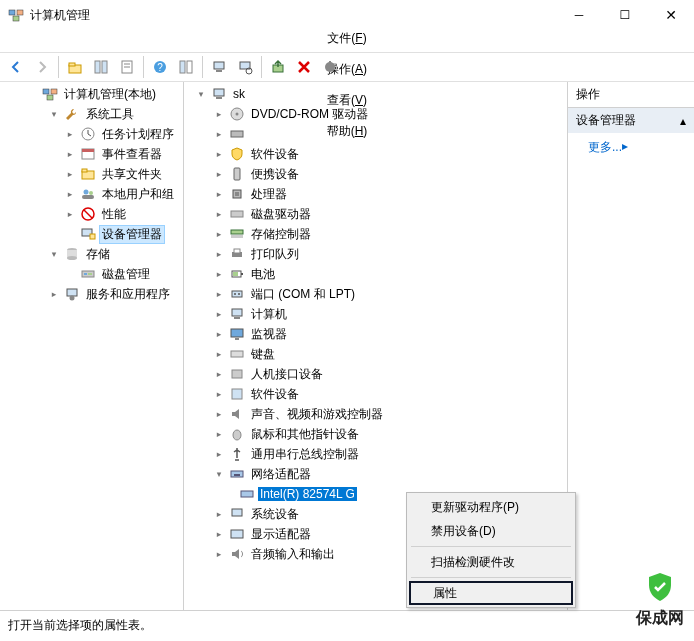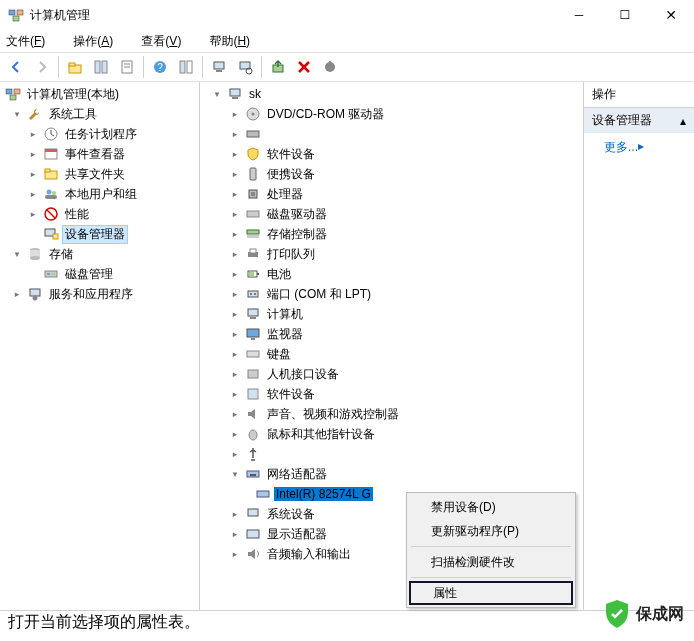--- a/index.html
+++ b/index.html
@@ -3,45 +3,45 @@
 <meta charset="utf-8">
 <style>
   * { box-sizing: border-box; font-family: "Microsoft YaHei", "Segoe UI", sans-serif; }
   body { margin: 0; width: 694px; height: 641px; background: #fff; font-size: 12px; overflow: hidden; position: relative; }
   .titlebar { height: 30px; display: flex; align-items: center; padding: 0 0 0 8px; }
   .titlebar .icon { width: 16px; height: 16px; margin-right: 6px; }
   .titlebar .title { flex: 1; font-size: 12px; }
   .winbtns { display: flex; }
   .winbtn { width: 46px; height: 30px; display: flex; align-items: center; justify-content: center; font-family: "Segoe UI Symbol", sans-serif; font-size: 12px; }
   .winbtn.close { font-size: 14px; }
-  .menubar { height: 22px; display: flex; align-items: center; padding: 0 6px; gap: 28px; }
+  .menubar { height: 22px; display: flex; align-items: center; padding: 0 22px; gap: 14px; flex-direction: column; }
   .menubar span u { text-decoration: underline; }
   .toolbar { height: 30px; border-top: 1px solid #e0e0e0; border-bottom: 1px solid #e0e0e0; display: flex; align-items: center; padding: 0 4px; gap: 2px; }
   .tbtn { width: 24px; height: 24px; display: flex; align-items: center; justify-content: center; border: 1px solid transparent; }
   .tsep { width: 1px; height: 22px; background: #d0d0d0; margin: 0 2px; }
   .body { display: flex; height: 528px; }
   .panel { border-right: 1px solid #d0d0d0; overflow: auto; padding: 2px 0; }
-  .panel.left { width: 200px; }
+  .panel.left { width: 184px; padding-left: 37px; }
   .panel.mid { width: 384px; }
   .panel.right { flex: 1; border-right: none; padding: 0; }
   .node { display: flex; align-items: center; height: 20px; white-space: nowrap; }
   .tw { width: 14px; height: 14px; display: inline-flex; align-items: center; justify-content: center; font-size: 9px; color: #777; }
   .nic { width: 16px; height: 16px; margin: 0 3px; flex-shrink: 0; }
   .lbl { padding: 0 3px; }
   .sel { background: #cce8ff; border: 1px solid #99d1ff; padding: 0 2px; }
-  .sel2 { background: #0078d4; color: #000000; padding: 0 2px; }
+  .sel2 { background: #0078d4; color: #ffffff; padding: 0 2px; }
   .context { position: absolute; left: 406px; top: 492px; width: 170px; background: #f0f0f0; border: 1px solid #bbb; box-shadow: 2px 2px 3px rgba(0,0,0,.2); padding: 2px; z-index: 10; }
   .citem { height: 24px; display: flex; align-items: center; padding: 0 22px; }
   .csep { height: 1px; background: #d0d0d0; margin: 3px 2px; }
   .chigh { border: 2px solid #0f172a; }
   .rhead { background: #fff; border-bottom: 1px solid #d0d0d0; padding: 4px 8px; font-size: 12px; }
   .rsub { background: #e8eef5; padding: 4px 8px; display: flex; justify-content: space-between; align-items: center; }
   .rlink { padding: 6px 20px; color: #0066cc; display: flex; justify-content: flex-start; }
-  .statusbar { height: 24px; border-top: 1px solid #d0d0d0; display: flex; align-items: center; padding: 0 8px; font-size: 16px; }
-  .watermark { position: absolute; right: 10px; bottom: 12px; display: flex; align-items: center; gap: 6px; font-size: 16px; font-weight: bold; color: #222; z-index: 20; }
+  .statusbar { height: 24px; border-top: 1px solid #d0d0d0; display: flex; align-items: flex-end; padding: 0 8px; font-size: 12px; }
+  .watermark { position: absolute; right: 10px; bottom: 12px; display: flex; align-items: center; gap: 6px; font-size: 16px; font-weight: bold; color: #222; z-index: 20; flex-direction: column; }
   .wmshield { width: 26px; height: 30px; }
   svg { display: block; }
 </style>
 </head>
 <body>
 
 <div class="titlebar">
   <span class="icon">
     <svg viewBox="0 0 16 16">
         <rect x="1" y="3" width="6" height="5" fill="#6fa8dc" stroke="#333" stroke-width=".5"></rect>
@@ -429,20 +429,21 @@
         </span>
         <span class="lbl">鼠标和其他指针设备</span>
       </div>
     <div class="node" style="padding-left:28px">
         <span class="tw">▸</span>
         <span class="nic">
           <svg viewBox="0 0 16 16">
             <path d="M8 2v10M5 6l3-2 3 2M6 14h4" stroke="#555" fill="none" stroke-width="1.5"></path>
           </svg>
         </span>
+        <span class="lbl">通用串行总线控制器</span>
       </div>
     <div class="node" style="padding-left:28px">
         <span class="tw">▾</span>
         <span class="nic">
           <svg viewBox="0 0 16 16">
             <rect x="2" y="5" width="12" height="6" fill="#a9c8e8" stroke="#557"></rect>
             <rect x="5" y="8" width="6" height="2" fill="#557"></rect>
           </svg>
         </span>
         <span class="lbl">网络适配器</span>
@@ -492,22 +493,22 @@
       <span>▴</span>
     </div>
     <div class="rlink">
       <span>更多...</span>
       <span>▸</span>
     </div>
   </div>
 </div>
 
 <div class="context">
+  <div class="citem">更新驱动程序(P)</div>
   <div class="citem">禁用设备(D)</div>
-  <div class="citem">更新驱动程序(P)</div>
   <div class="csep"></div>
   <div class="citem">扫描检测硬件改</div>
   <div class="csep"></div>
   <div class="citem chigh">属性</div>
 </div>
 
 <div class="statusbar">
   <span>打开当前选择项的属性表。</span>
 </div>
 

